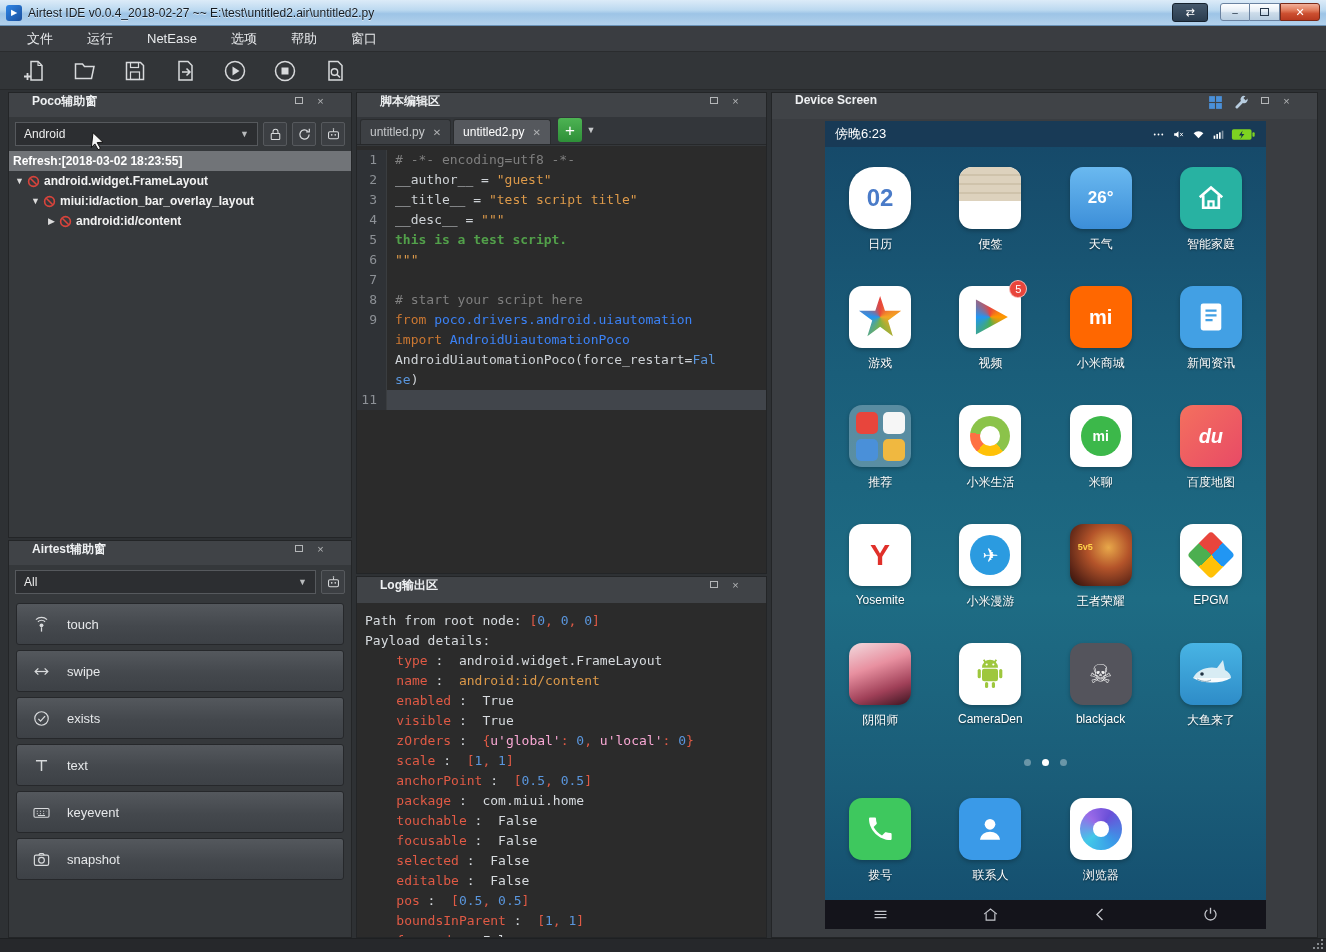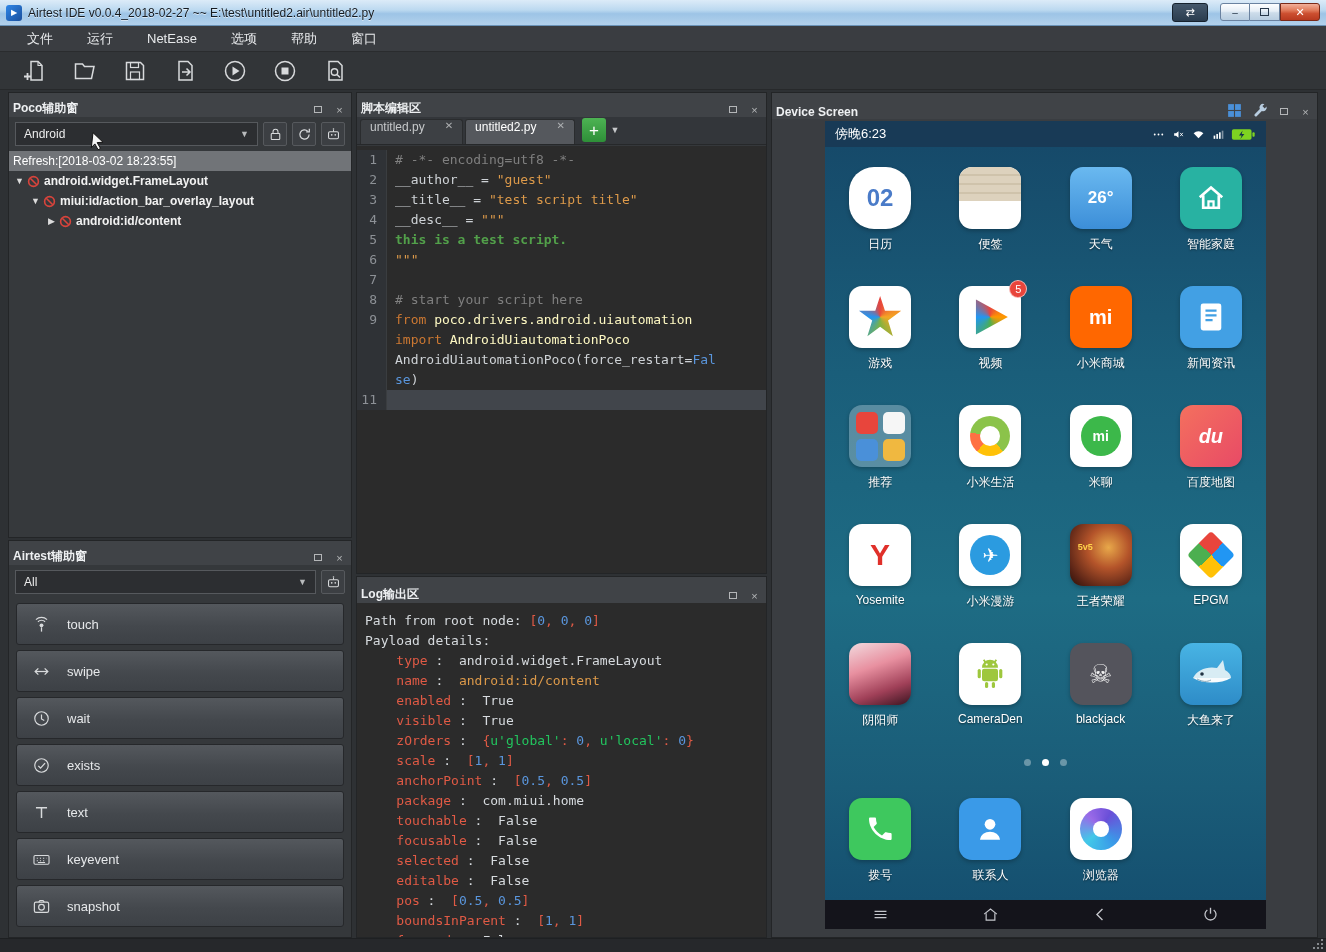--- a/index.html
+++ b/index.html
@@ -16,66 +16,66 @@
 .wbtn.max{border-left:none}
 .wbtn.close{width:40px;border-radius:0 3px 3px 0;border-color:#7a2a18;background:linear-gradient(180deg,#f2b09a 0%,#e07a5a 40%,#cc4f30 60%,#b83a20 100%);color:#fff;font-size:11px}
 .glyph-box{width:9px;height:8px;border:1px solid #28384a}
 .menubar{position:absolute;left:0;top:26px;width:100%;height:26px;background:#3a3d41;display:flex;align-items:center;padding-left:10px;border-bottom:1px solid #2a2c2e}
 .menu-item{padding:0 17px;font-size:13px;color:#e8eaec;line-height:26px}
 .toolbar{position:absolute;left:0;top:52px;width:100%;height:38px;background:#323538;display:flex;align-items:center;gap:24px;padding-left:22px;border-bottom:1px solid #27292b}
 .tb-icon{width:26px;height:26px;display:flex;align-items:center;justify-content:center}
 .tb-icon svg{width:24px;height:24px}
 
 .panel{position:absolute;background:#35383b;border:1px solid #232527}
-.panel-header{height:24px;background:#404347;display:flex;align-items:flex-end;padding:0 4px}
+.panel-header{height:24px;background:#404347;display:flex;align-items:flex-start;padding:0 23px}
 .panel-title{font-size:12px;font-weight:bold;color:#eef0f2;flex:1;white-space:nowrap}
 .ph-btn{width:15px;height:15px;margin-left:7px;color:#b4b6b8;font-size:11px;display:flex;align-items:center;justify-content:center}
 .float-glyph{width:8px;height:7px;border:1px solid #b4b6b8}
 .hdr-ico{width:18px;height:18px;margin-left:8px;display:flex;align-items:center;justify-content:center}
 .hdr-ico svg{width:17px;height:17px}
 
 #poco-panel{left:8px;top:92px;width:344px;height:446px}
 .row-tools{height:34px;display:flex;align-items:center;gap:5px;padding:0 6px}
 .dropdown{flex:1;height:24px;background:#2c2e31;border:1px solid #56595d;display:flex;align-items:center;padding:0 8px;color:#ececec;font-size:12px}
 .dd-arrow{margin-left:auto;color:#b8babc;font-size:9px}
 .tool-btn{width:24px;height:24px;flex:none;background:#3c3f43;border:1px solid #56595d;border-radius:2px;display:flex;align-items:center;justify-content:center}
 .tool-btn svg{width:17px;height:17px}
 .tree-area{position:absolute;left:0;right:0;top:58px;bottom:0;background:#36393c;overflow:hidden}
-.refresh-row{height:20px;background:#717478;color:#fff;font-size:12px;font-weight:normal;display:flex;align-items:center;padding:0 4px}
+.refresh-row{height:20px;background:#717478;color:#fff;font-size:12px;font-weight:bold;display:flex;align-items:center;padding:0 4px}
 .tree-row{height:20px;display:flex;align-items:center;color:#f2f2f2;font-size:12px;font-weight:bold}
 .tw-arrow{width:13px;font-size:9px;color:#dcdcdc;text-align:center;flex:none}
 .noentry{width:13px;height:13px;margin:0 4px 0 1px;flex:none}
 
 #airtest-panel{left:8px;top:540px;width:344px;height:398px}
 .actions{padding:4px 7px}
 .action-btn{height:42px;margin-bottom:5px;background:linear-gradient(180deg,#54585d,#44484d 55%,#3d4146);border:1px solid #26282b;border-radius:3px;display:flex;align-items:center;padding-left:14px}
 .action-icon{width:20px;height:20px;margin-right:16px;display:flex;align-items:center;justify-content:center}
 .action-icon svg{width:19px;height:19px}
 .action-label{color:#e6e8ea;font-size:13px}
 
 #editor-panel{left:356px;top:92px;width:411px;height:482px}
 .tabbar{height:28px;background:#33363a;display:flex;align-items:flex-end;padding-left:3px;border-bottom:1px solid #26282a}
-.tab{height:25px;padding:0 9px;display:flex;align-items:flex-start;gap:20px;font-size:12px;color:#c6c8ca;background:#3d4044;border:1px solid #2a2c2e;border-bottom:none;border-radius:3px 3px 0 0;margin-right:2px}
+.tab{height:25px;padding:0 9px;display:flex;align-items:center;gap:8px;font-size:12px;color:#c6c8ca;background:#3d4044;border:1px solid #2a2c2e;border-bottom:none;border-radius:3px 3px 0 0;margin-right:2px}
 .tab.active{background:#55585d;color:#fff}
 .tab-close{font-size:10px;color:#aeb0b2}
 .plus-btn{width:24px;height:24px;margin:0 0 2px 5px;background:linear-gradient(180deg,#4db353,#2e8f38);border-radius:3px;color:#fff;font-size:17px;line-height:1;display:flex;align-items:center;justify-content:center}
 .tab-arrow{width:18px;height:24px;margin-bottom:2px;color:#c6c8ca;font-size:9px;display:flex;align-items:center;justify-content:center}
 .editor-body{position:absolute;left:0;right:0;top:53px;bottom:0;background:#2b2b2b;padding-top:4px;font-family:"DejaVu Sans Mono","Liberation Mono",monospace;font-size:13px;overflow:hidden}
 .ed-row{display:flex;height:20px;line-height:20px;white-space:pre}
 .ed-num{width:30px;flex:none;text-align:right;padding-right:9px;color:#8d9196;background:#2f3236;border-right:1px solid #3a3d40}
 .ed-code{flex:1;padding-left:8px}
 .ed-row.current .ed-code{background:#41454b}
 .c-com{color:#7f7f7f}.c-plain{color:#ced2d6}.c-str{color:#dd9a4a}.c-doc{color:#52a04a;font-weight:bold}
-.c-kw{color:#cc7832}.c-mod{color:#fef9c3}.c-num{color:#5a96dd}
+.c-kw{color:#cc7832}.c-mod{color:#3b82f6}.c-num{color:#5a96dd}
 
 #log-panel{left:356px;top:576px;width:411px;height:362px}
 #log-panel .panel-header{height:26px}
 .log-body{position:absolute;left:0;right:0;top:26px;bottom:0;background:#2b2b2b;padding:8px 8px 0 8px;font-family:"DejaVu Sans Mono","Liberation Mono",monospace;font-size:13px;overflow:hidden}
 .log-row{height:20px;line-height:20px;white-space:pre}
-.l-w{color:#d6dade}.l-k{color:#e05a45}.l-n{color:#5a96dd}.l-s{color:#22c55e}.l-o{color:#dd9a4a}
+.l-w{color:#d6dade}.l-k{color:#e05a45}.l-n{color:#5a96dd}.l-s{color:#f9a8d4}.l-o{color:#dd9a4a}
 
 #device-panel{left:771px;top:92px;width:547px;height:846px;background:#3a3d41}
 #device-panel .panel-header{height:26px}
 .phone{position:absolute;left:53px;top:28px;width:441px;height:808px;background:#10222f}
 .p-status{height:26px;background:#183a56;display:flex;align-items:center;padding:0 10px;color:#fff;font-size:13px}
 .s-icons{margin-left:auto;display:flex;align-items:center;gap:5px}
 .s-icons .si{height:14px;display:flex;align-items:center}
 .s-icons svg{height:13px;width:15px}
 .s-icons .si.battery svg{width:25px;height:13px}
 .p-screen{position:absolute;left:0;right:0;top:26px;height:753px;background:linear-gradient(180deg,#164a6a 0%,#1a5e7a 30%,#1e6c84 60%,#1a5c78 85%,#155070 100%);overflow:hidden}
@@ -284,29 +284,20 @@
         <span class="action-label">touch</span>
       </div>
       <div class="action-btn">
         <span class="action-icon">
           <svg viewBox="0 0 24 24">
             <path d="M4.5 12h15" stroke="#d8dadc" stroke-width="1.6" fill="none"></path>
             <path d="M8 8l-4 4 4 4M16 8l4 4-4 4" fill="none" stroke="#d8dadc" stroke-width="1.6"></path>
           </svg>
         </span>
         <span class="action-label">swipe</span>
-      </div>
-      <div class="action-btn">
-        <span class="action-icon">
-          <svg viewBox="0 0 24 24">
-            <circle cx="12" cy="12" r="8.5" fill="none" stroke="#d8dadc" stroke-width="1.5"></circle>
-            <path d="M12 7v5.5l3.5 2" fill="none" stroke="#d8dadc" stroke-width="1.5"></path>
-          </svg>
-        </span>
-        <span class="action-label">wait</span>
       </div>
       <div class="action-btn">
         <span class="action-icon">
           <svg viewBox="0 0 24 24">
             <circle cx="12" cy="12" r="8.5" fill="none" stroke="#d8dadc" stroke-width="1.5"></circle>
             <path d="M8 12.5l2.8 2.8L16.5 9" fill="none" stroke="#d8dadc" stroke-width="1.7"></path>
           </svg>
         </span>
         <span class="action-label">exists</span>
       </div>

